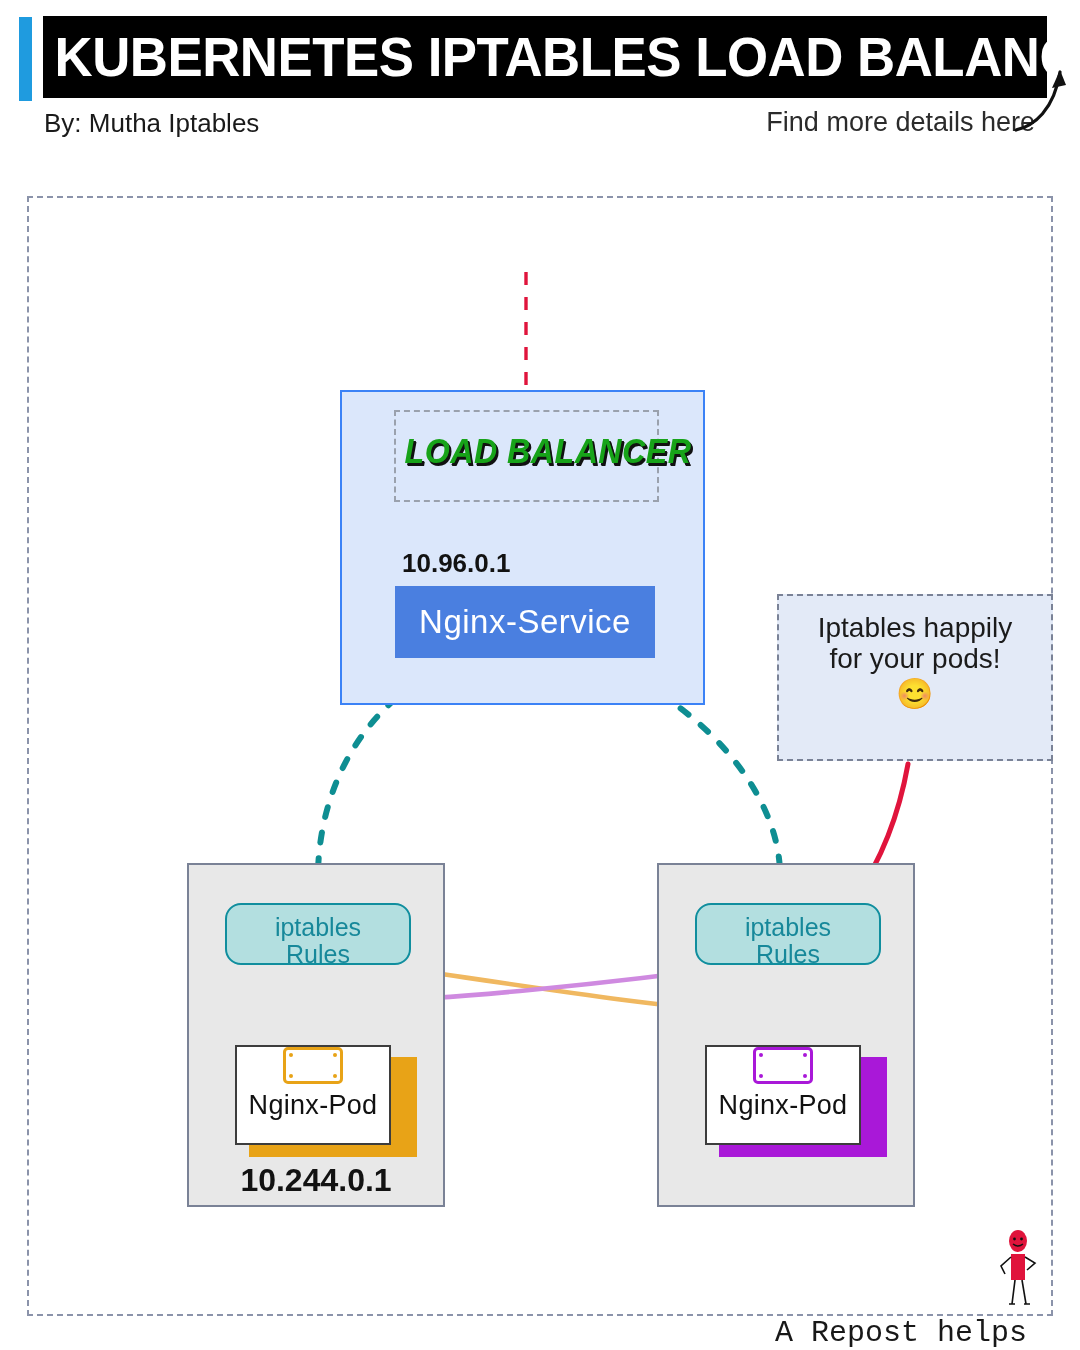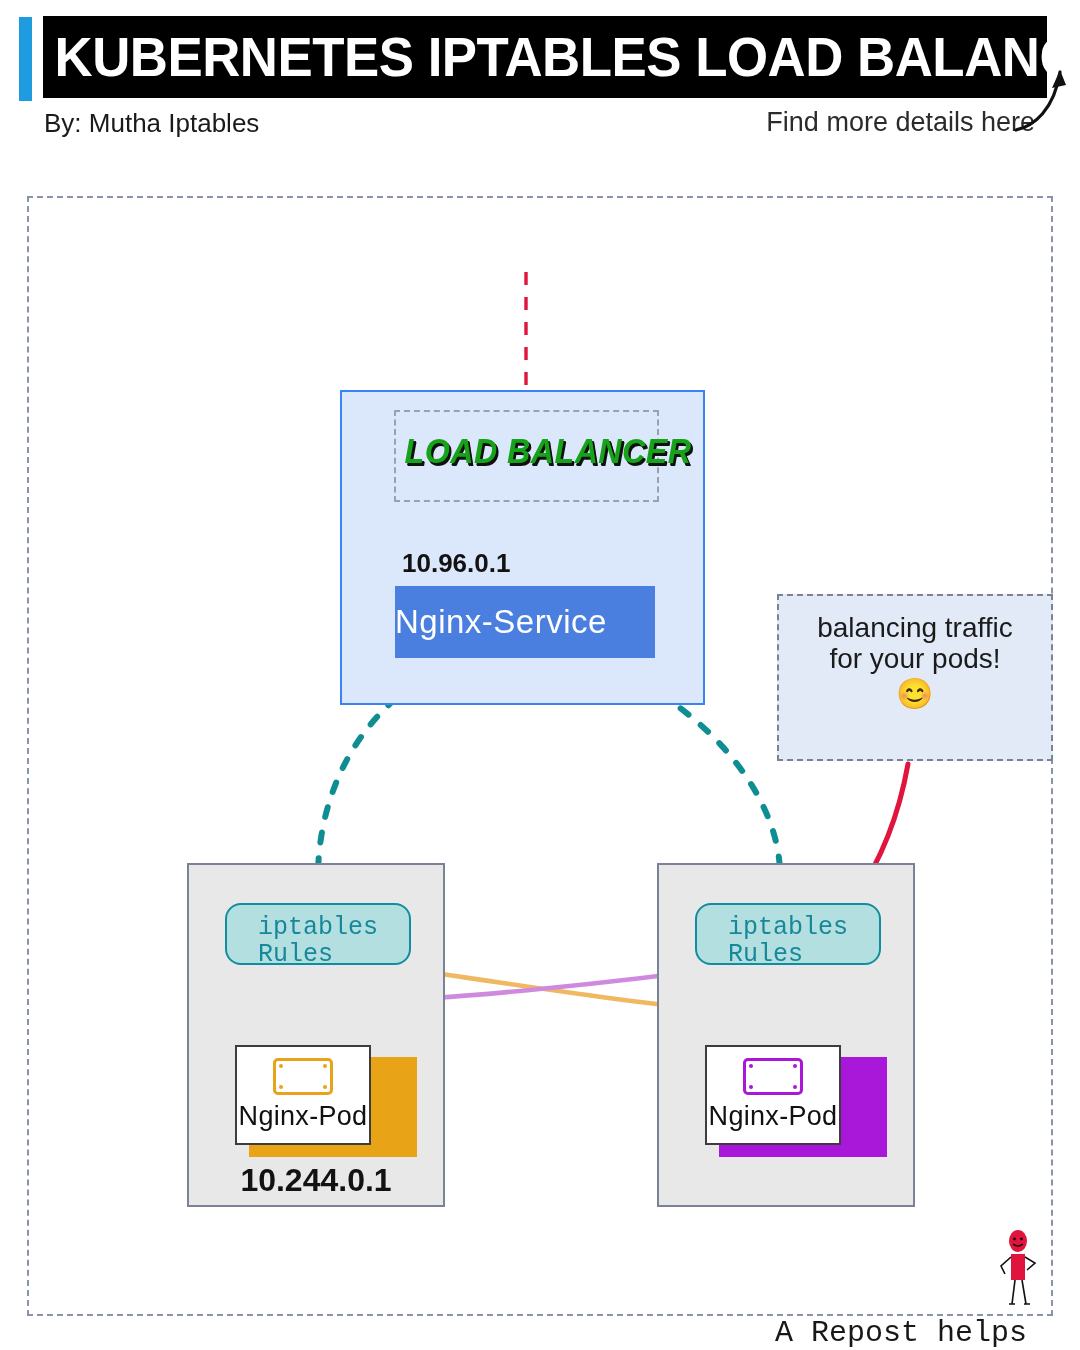--- a/index.html
+++ b/index.html
@@ -88,21 +88,21 @@
   .svc-ip {
     position: absolute; left: 402px; top: 548px;
     font-family: Liberation Sans, sans-serif;
     font-size: 26px; font-weight: 700; color: #121212;
     white-space: nowrap;
   }
   .svc-box {
     position: absolute; left: 395px; top: 586px;
     width: 260px; height: 72px;
     background: #4a7fe0;
-    display: flex; align-items: center; justify-content: flex-start;
+    display: flex; align-items: center; justify-content: center;
   }
   .svc-text {
     color: #ffffff; font-size: 33px;
     font-family: "Liberation Sans", sans-serif;
     letter-spacing: 0.5px;
   }
 
   
   .callout {
     position: absolute; left: 777px; top: 594px;
@@ -131,41 +131,40 @@
 
   .ipt-box {
     position: absolute; top: 38px; left: 36px;
     width: 186px; height: 62px;
     background: #b3dfe0;
     border: 2.5px solid #108e9e;
     border-radius: 16px;
     display: flex; align-items: center; justify-content: center;
   }
   .ipt-text {
-    text-align: left; font-size: 25px; color: #17889a;
-    line-height: 1.08; font-family: Liberation Mono, monospace; margin-top: 13px;
+    text-align: center; font-size: 25px; color: #17889a;
+    line-height: 1.08; font-family: Liberation Sans, sans-serif; margin-top: 13px;
   }
 
   .pod-card {
     position: absolute; top: 180px; left: 46px;
     width: 168px; height: 100px;
   }
   .pod-shadow {
     position: absolute; left: 14px; top: 12px;
     width: 168px; height: 100px;
   }
   .pod-shadow.orange { background: #e8a317; }
   .pod-shadow.purple { background: #a918d8; }
   .pod-front {
     position: absolute; left: 0; top: 0;
-    width: 136px; height: 100px;
+    width: 156px; height: 100px;
     background: #ffffff; border: 2px solid #3d3d3d;
     display: flex; flex-direction: column;
     align-items: center; justify-content: flex-start;
-    padding-top: 11px;
   }
   .pod-icon {
     width: 60px; height: 37px;
     border-radius: 5px; position: relative;
   }
   .pod-icon.orange { border: 3px solid #e8a317; }
   .pod-icon.purple { border: 3px solid #a918d8; }
   .pod-icon i {
     position: absolute; width: 4px; height: 4px; border-radius: 50%;
   }
@@ -269,21 +268,21 @@
 <div class="lb-box"></div>
 <div class="lb-dashed"></div>
 <div class="lb-label">LOAD BALANCER</div>
 
 <div class="svc-ip">10.96.0.1</div>
 <div class="svc-box">
   <span class="svc-text">Nginx-Service</span>
 </div>
 
 <div class="callout">
-  <span class="callout-text">balancing traffic</span>
+  <span class="callout-text">Iptables happily</span>
   <span class="callout-text">for your pods!</span>
   <span class="callout-emoji">😊</span>
 </div>
 
 <div class="pod-group left">
   <div class="ipt-box">
     <span class="ipt-text">
       <span>iptables</span><br>
       <span>Rules</span>
     </span>

